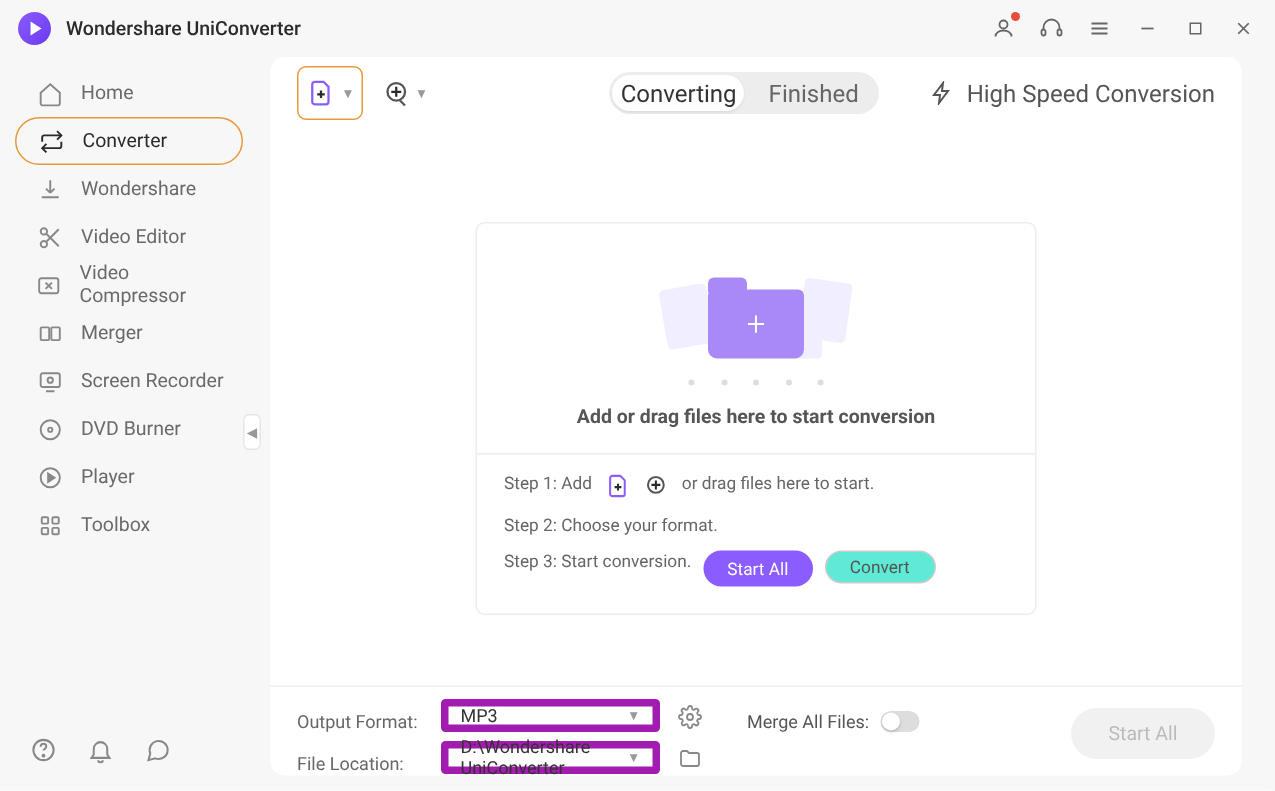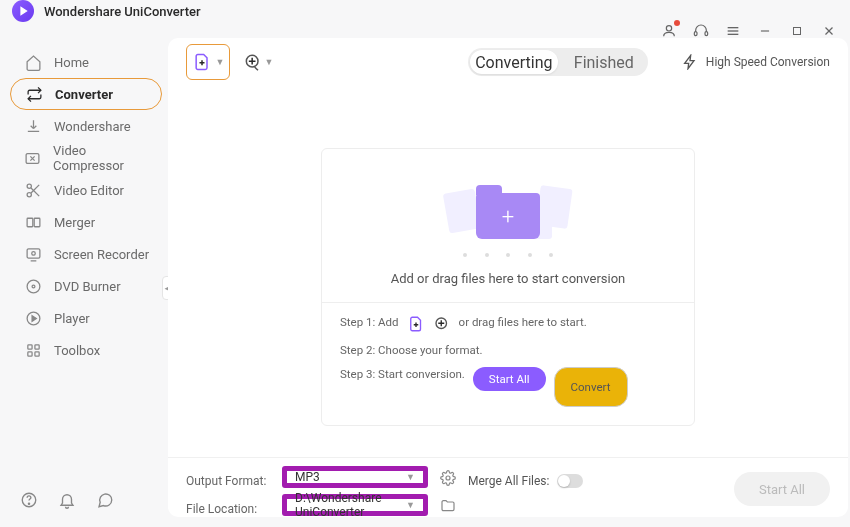--- a/index.html
+++ b/index.html
@@ -1,33 +1,33 @@
 <!DOCTYPE html>
 <html><head>
 <meta charset="utf-8">
 <style>
 * { margin: 0; padding: 0; box-sizing: border-box; font-family: -apple-system, BlinkMacSystemFont, "Segoe UI", Roboto, sans-serif; }
 body { width: 850px; height: 527px; background: #f7f7f8; overflow: hidden; display: flex; flex-direction: column; }
 
 
-.titlebar { height: 38px; display: flex; align-items: flex-start; padding: 0 12px; flex-direction: column; }
+.titlebar { height: 38px; display: flex; align-items: center; padding: 12px 12px; }
 .titlebar-left { display: flex; align-items: center; gap: 10px; }
 .app-logo { width: 22px; height: 22px; border-radius: 50%; background: linear-gradient(135deg,#8b5cff,#6a3af0); display: flex; align-items: center; justify-content: center; }
 .app-logo svg { width: 12px; height: 12px; }
 .app-title { font-size: 13px; color: #2a2a2a; font-weight: 500; }
 .titlebar-right { margin-left: auto; display: flex; align-items: center; gap: 14px; }
 .win-ctrl, .title-icon { width: 18px; height: 18px; display: flex; align-items: center; justify-content: center; color: #666; cursor: pointer; }
 .title-icon { position: relative; }
 .badge-dot { position: absolute; top: -2px; right: -2px; width: 6px; height: 6px; background: #e74c3c; border-radius: 50%; }
 
 
-.body { flex: 1; display: flex; padding: 0 2px 10px 6px; gap: 2px; }
+.body { flex: 1; display: flex; padding: 0 22px 10px 6px; gap: 14px; }
 .sidebar { width: 160px; padding-top: 8px; position: relative; }
 .nav-item { display: flex; align-items: center; gap: 12px; height: 32px; padding: 0 10px 0 14px; color: #6a6a6a; font-size: 13px; cursor: pointer; border-radius: 18px; margin: 0 4px; }
-.nav-item.selected { border: 1.5px solid #e89a3a; color: #2a2a2a; font-weight: 700; }
+.nav-item.selected { border: 1.5px solid #e89a3a; color: #2a2a2a; font-weight: 400; }
 .nav-icon { width: 18px; height: 18px; display: flex; align-items: center; justify-content: center; color: #888; }
 .nav-item.selected .nav-icon { color: #2a2a2a; }
 .collapse-handle { position: absolute; right: -8px; top: 238px; width: 12px; height: 24px; background: #fff; border: 1px solid #e5e5e5; border-radius: 4px; display: flex; align-items: center; justify-content: center; font-size: 9px; color: #999; cursor: pointer; }
 
 .sidebar-bottom { position: absolute; bottom: 8px; left: 14px; display: flex; gap: 20px; color: #888; }
 .sidebar-bottom .icon { width: 18px; height: 18px; cursor: pointer; }
 
 
 .main { flex: 1; background: #fff; border-radius: 10px; display: flex; flex-direction: column; position: relative; }
 
@@ -35,43 +35,43 @@
 .add-btn { width: 44px; height: 36px; border: 1.5px solid #e89a3a; border-radius: 6px; display: flex; align-items: center; justify-content: center; gap: 2px; cursor: pointer; }
 .add-btn svg { width: 20px; height: 20px; }
 .add-btn .chev { color: #999; font-size: 9px; margin-left: 2px; }
 .add-url { width: 36px; height: 36px; display: flex; align-items: center; justify-content: center; cursor: pointer; gap: 2px; }
 .add-url .chev { color: #999; font-size: 9px; }
 
 .seg-toggle { margin-left: auto; display: flex; background: #ededed; border-radius: 16px; height: 28px; width: 180px; }
 .seg-item { flex: 1; display: flex; align-items: center; justify-content: center; font-size: 16px; color: #666; cursor: pointer; border-radius: 16px; }
 .seg-item.active { background: #fff; color: #333; box-shadow: 0 1px 2px rgba(0,0,0,0.08); margin: 2px; }
 
-.hsc { margin-left: 24px; display: flex; align-items: center; gap: 8px; font-size: 12px; color: #555; cursor: pointer; justify-content: center; }
+.hsc { margin-left: 24px; display: flex; align-items: center; gap: 8px; font-size: 16px; color: #555; cursor: pointer; justify-content: center; }
 .hsc svg { width: 16px; height: 16px; }
 
 
 .content { flex: 1; display: flex; align-items: flex-start; justify-content: center; padding-top: 62px; }
 .dropzone { width: 374px; border: 1px solid #ededed; border-radius: 6px; padding: 24px 18px 18px; text-align: center; }
 .dz-illus { height: 86px; display: flex; align-items: center; justify-content: center; margin-bottom: 12px; position: relative; }
 .folder-shape { width: 64px; height: 46px; background: #a889f5; border-radius: 4px 4px 6px 6px; position: relative; display: flex; align-items: center; justify-content: center; }
 .folder-shape:before { content: ""; position: absolute; top: -8px; left: 0; width: 26px; height: 10px; background: #a889f5; border-radius: 4px 4px 0 0; }
 .folder-shape .plus { color: #fff; font-size: 22px; font-weight: 300; }
 .ghost-page { position: absolute; width: 32px; height: 40px; background: #f1efff; border-radius: 3px; }
 .ghost-page.l { left: calc(50% - 62px); top: 18px; transform: rotate(-10deg); }
 .ghost-page.r { right: calc(50% - 62px); top: 14px; transform: rotate(8deg); }
 .ghost-page.r2 { right: calc(50% - 44px); top: 40px; width: 22px; height: 26px; }
 .dz-dots { position: absolute; bottom: 2px; width: 90px; display: flex; justify-content: space-between; }
 .dz-dots span { width: 4px; height: 4px; background: #ddd; border-radius: 50%; }
-.dz-text { font-size: 13px; color: #555; margin-bottom: 16px; }
+.dz-text { font-size: 13px; color: #555; margin-bottom: 16px; font-weight: bold; }
 .dz-divider { border-top: 1px solid #eee; margin: 0 -18px 12px; }
 .steps { text-align: left; font-size: 11.5px; color: #666; display: flex; flex-direction: column; gap: 10px; }
 .step-row { display: flex; align-items: flex-start; gap: 8px; }
 .step-row .mini-icon { width: 18px; height: 18px; }
 .btn-primary { background: #8b5cff; color: #fff; border: none; border-radius: 13px; height: 24px; padding: 0 16px; font-size: 11.5px; cursor: pointer; }
-.btn-outline { background: #eab308; color: #555; border: 1px solid #ccc; border-radius: 13px; height: 40px; padding: 0 16px; font-size: 11.5px; cursor: pointer; }
+.btn-outline { background: #5eead4; color: #555; border: 1px solid #ccc; border-radius: 13px; height: 22px; padding: 0 16px; font-size: 11.5px; cursor: pointer; }
 
 
 .footer { height: 60px; border-top: 1px solid #f0f0f0; padding: 8px 18px; display: flex; flex-direction: column; gap: 6px; font-size: 12px; color: #555; position: relative; }
 .footer-row { display: flex; align-items: flex-end; gap: 10px; }
 .footer-label { width: 86px; color: #666; }
 .footer-select { width: 146px; height: 22px; border: 5px solid #a21caf; border-radius: 3px; padding: 0 8px; display: flex; align-items: center; justify-content: space-between; font-size: 12px; color: #333; cursor: pointer; }
 .footer-select .chev { font-size: 9px; color: #999; }
 .gear-btn, .folder-btn { width: 20px; height: 20px; display: flex; align-items: center; justify-content: center; color: #888; cursor: pointer; }
 .merge { display: flex; align-items: center; gap: 8px; }
 .toggle { width: 26px; height: 14px; background: #ddd; border-radius: 8px; position: relative; cursor: pointer; }
@@ -159,36 +159,36 @@
       <span class="nav-icon">
           <svg viewBox="0 0 24 24" width="17" height="17" fill="none" stroke="currentColor" stroke-width="1.8">
             <path d="M12 3v12m0 0l-4-4m4 4l4-4M4 19h16"></path>
           </svg>
         </span>
       <span>Wondershare</span>
     </div>
     <div class="nav-item">
       <span class="nav-icon">
           <svg viewBox="0 0 24 24" width="17" height="17" fill="none" stroke="currentColor" stroke-width="1.8">
-            <rect x="3" y="5" width="18" height="14" rx="2"></rect>
-            <path d="M9 9l6 6M15 9l-6 6"></path>
-          </svg>
-        </span>
-      <span>Video Compressor</span>
-    </div>
-    <div class="nav-item">
-      <span class="nav-icon">
-          <svg viewBox="0 0 24 24" width="17" height="17" fill="none" stroke="currentColor" stroke-width="1.8">
             <circle cx="6" cy="6" r="3"></circle>
             <circle cx="6" cy="18" r="3"></circle>
             <line x1="20" y1="4" x2="8.5" y2="15.5"></line>
             <line x1="20" y1="20" x2="8.5" y2="8.5"></line>
           </svg>
         </span>
       <span>Video Editor</span>
+    </div>
+    <div class="nav-item">
+      <span class="nav-icon">
+          <svg viewBox="0 0 24 24" width="17" height="17" fill="none" stroke="currentColor" stroke-width="1.8">
+            <rect x="3" y="5" width="18" height="14" rx="2"></rect>
+            <path d="M9 9l6 6M15 9l-6 6"></path>
+          </svg>
+        </span>
+      <span>Video Compressor</span>
     </div>
     <div class="nav-item">
       <span class="nav-icon">
           <svg viewBox="0 0 24 24" width="17" height="17" fill="none" stroke="currentColor" stroke-width="1.8">
             <rect x="3" y="6" width="8" height="12" rx="1"></rect>
             <rect x="13" y="6" width="8" height="12" rx="1"></rect>
           </svg>
         </span>
       <span>Merger</span>
     </div>
@@ -337,21 +337,21 @@
         <div class="footer-select">
           <span>MP3</span>
           <span class="chev">▼</span>
         </div>
         <span class="gear-btn">
             <svg viewBox="0 0 24 24" width="16" height="16" fill="none" stroke="currentColor" stroke-width="1.8">
               <circle cx="12" cy="12" r="3"></circle>
               <path d="M19.4 15a1.7 1.7 0 00.34 1.87l.06.06a2 2 0 11-2.83 2.83l-.06-.06a1.7 1.7 0 00-1.87-.34 1.7 1.7 0 00-1 1.56V21a2 2 0 11-4 0v-.09a1.7 1.7 0 00-1-1.56 1.7 1.7 0 00-1.87.34l-.06.06a2 2 0 11-2.83-2.83l.06-.06a1.7 1.7 0 00.34-1.87 1.7 1.7 0 00-1.56-1H3a2 2 0 110-4h.09a1.7 1.7 0 001.56-1 1.7 1.7 0 00-.34-1.87l-.06-.06a2 2 0 112.83-2.83l.06.06a1.7 1.7 0 001.87.34H9a1.7 1.7 0 001-1.56V3a2 2 0 114 0v.09a1.7 1.7 0 001 1.56 1.7 1.7 0 001.87-.34l.06-.06a2 2 0 112.83 2.83l-.06.06a1.7 1.7 0 00-.34 1.87V9a1.7 1.7 0 001.56 1H21a2 2 0 110 4h-.09a1.7 1.7 0 00-1.56 1z"></path>
             </svg>
           </span>
-        <div class="merge" style="">
+        <div class="merge" style="margin-left:18px">
           <span>Merge All Files:</span>
           <div class="toggle"></div>
         </div>
       </div>
       <div class="footer-row">
         <span class="footer-label">File Location:</span>
         <div class="footer-select">
           <span>D:\Wondershare UniConverter</span>
           <span class="chev">▼</span>
         </div>

